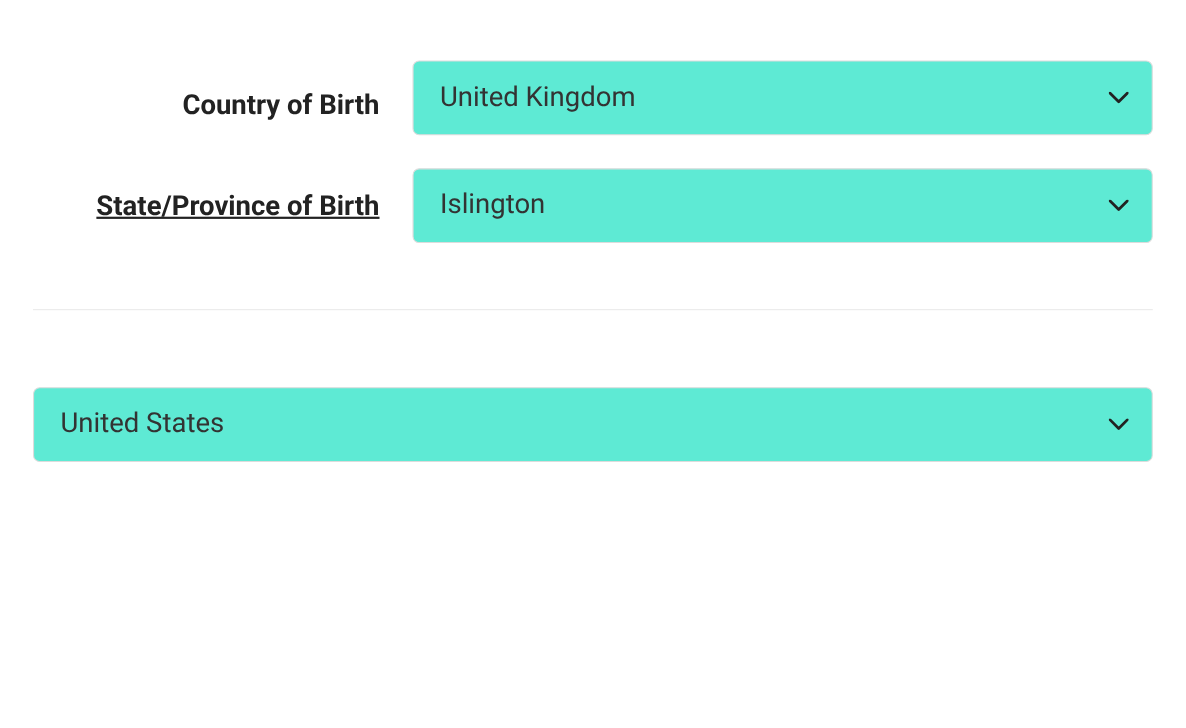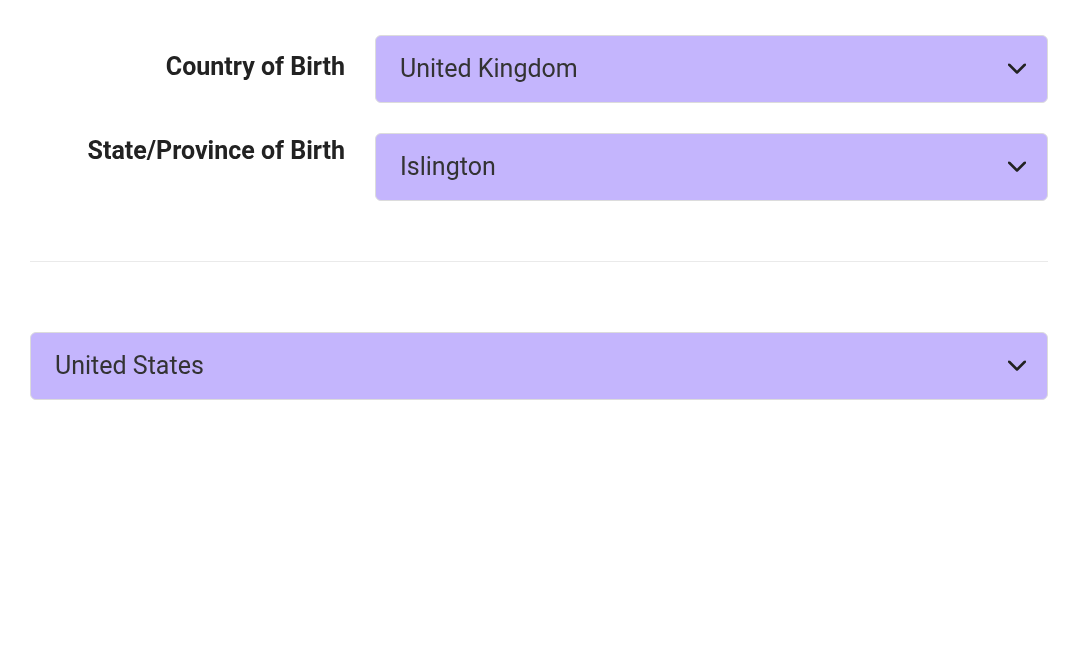--- a/index.html
+++ b/index.html
@@ -9,44 +9,46 @@
     }
     body {
       font-family: -apple-system, BlinkMacSystemFont, "Segoe UI", Roboto, Helvetica, Arial, sans-serif;
       background: #ffffff;
       width: 1078px;
       height: 662px;
       padding: 35px 30px;
     }
     .form-row {
       display: flex;
-      align-items: flex-start;
+      align-items: center;
       margin-bottom: 30px;
+      margin-top: 20px;
     }
     .form-label {
       width: 345px;
       text-align: right;
       padding-right: 30px;
       font-weight: 700;
       font-size: 25px;
       color: #222222;
       line-height: 1.4;
       padding-top: 14px;
     }
     .form-label.multiline {
       padding-top: 0;
+      text-decoration: underline;
     }
     .select-wrapper {
       flex: 1;
       position: relative;
       align-self: flex-end;
     }
     .select-field {
       width: 100%;
-      background: #c4b5fd;
+      background: #5eead4;
       border: 1px solid #dcdcdc;
       border-radius: 6px;
       padding: 18px 50px 18px 24px;
       font-size: 25px;
       color: #333333;
       font-family: inherit;
       appearance: none;
       -webkit-appearance: none;
       -moz-appearance: none;
       cursor: pointer;

